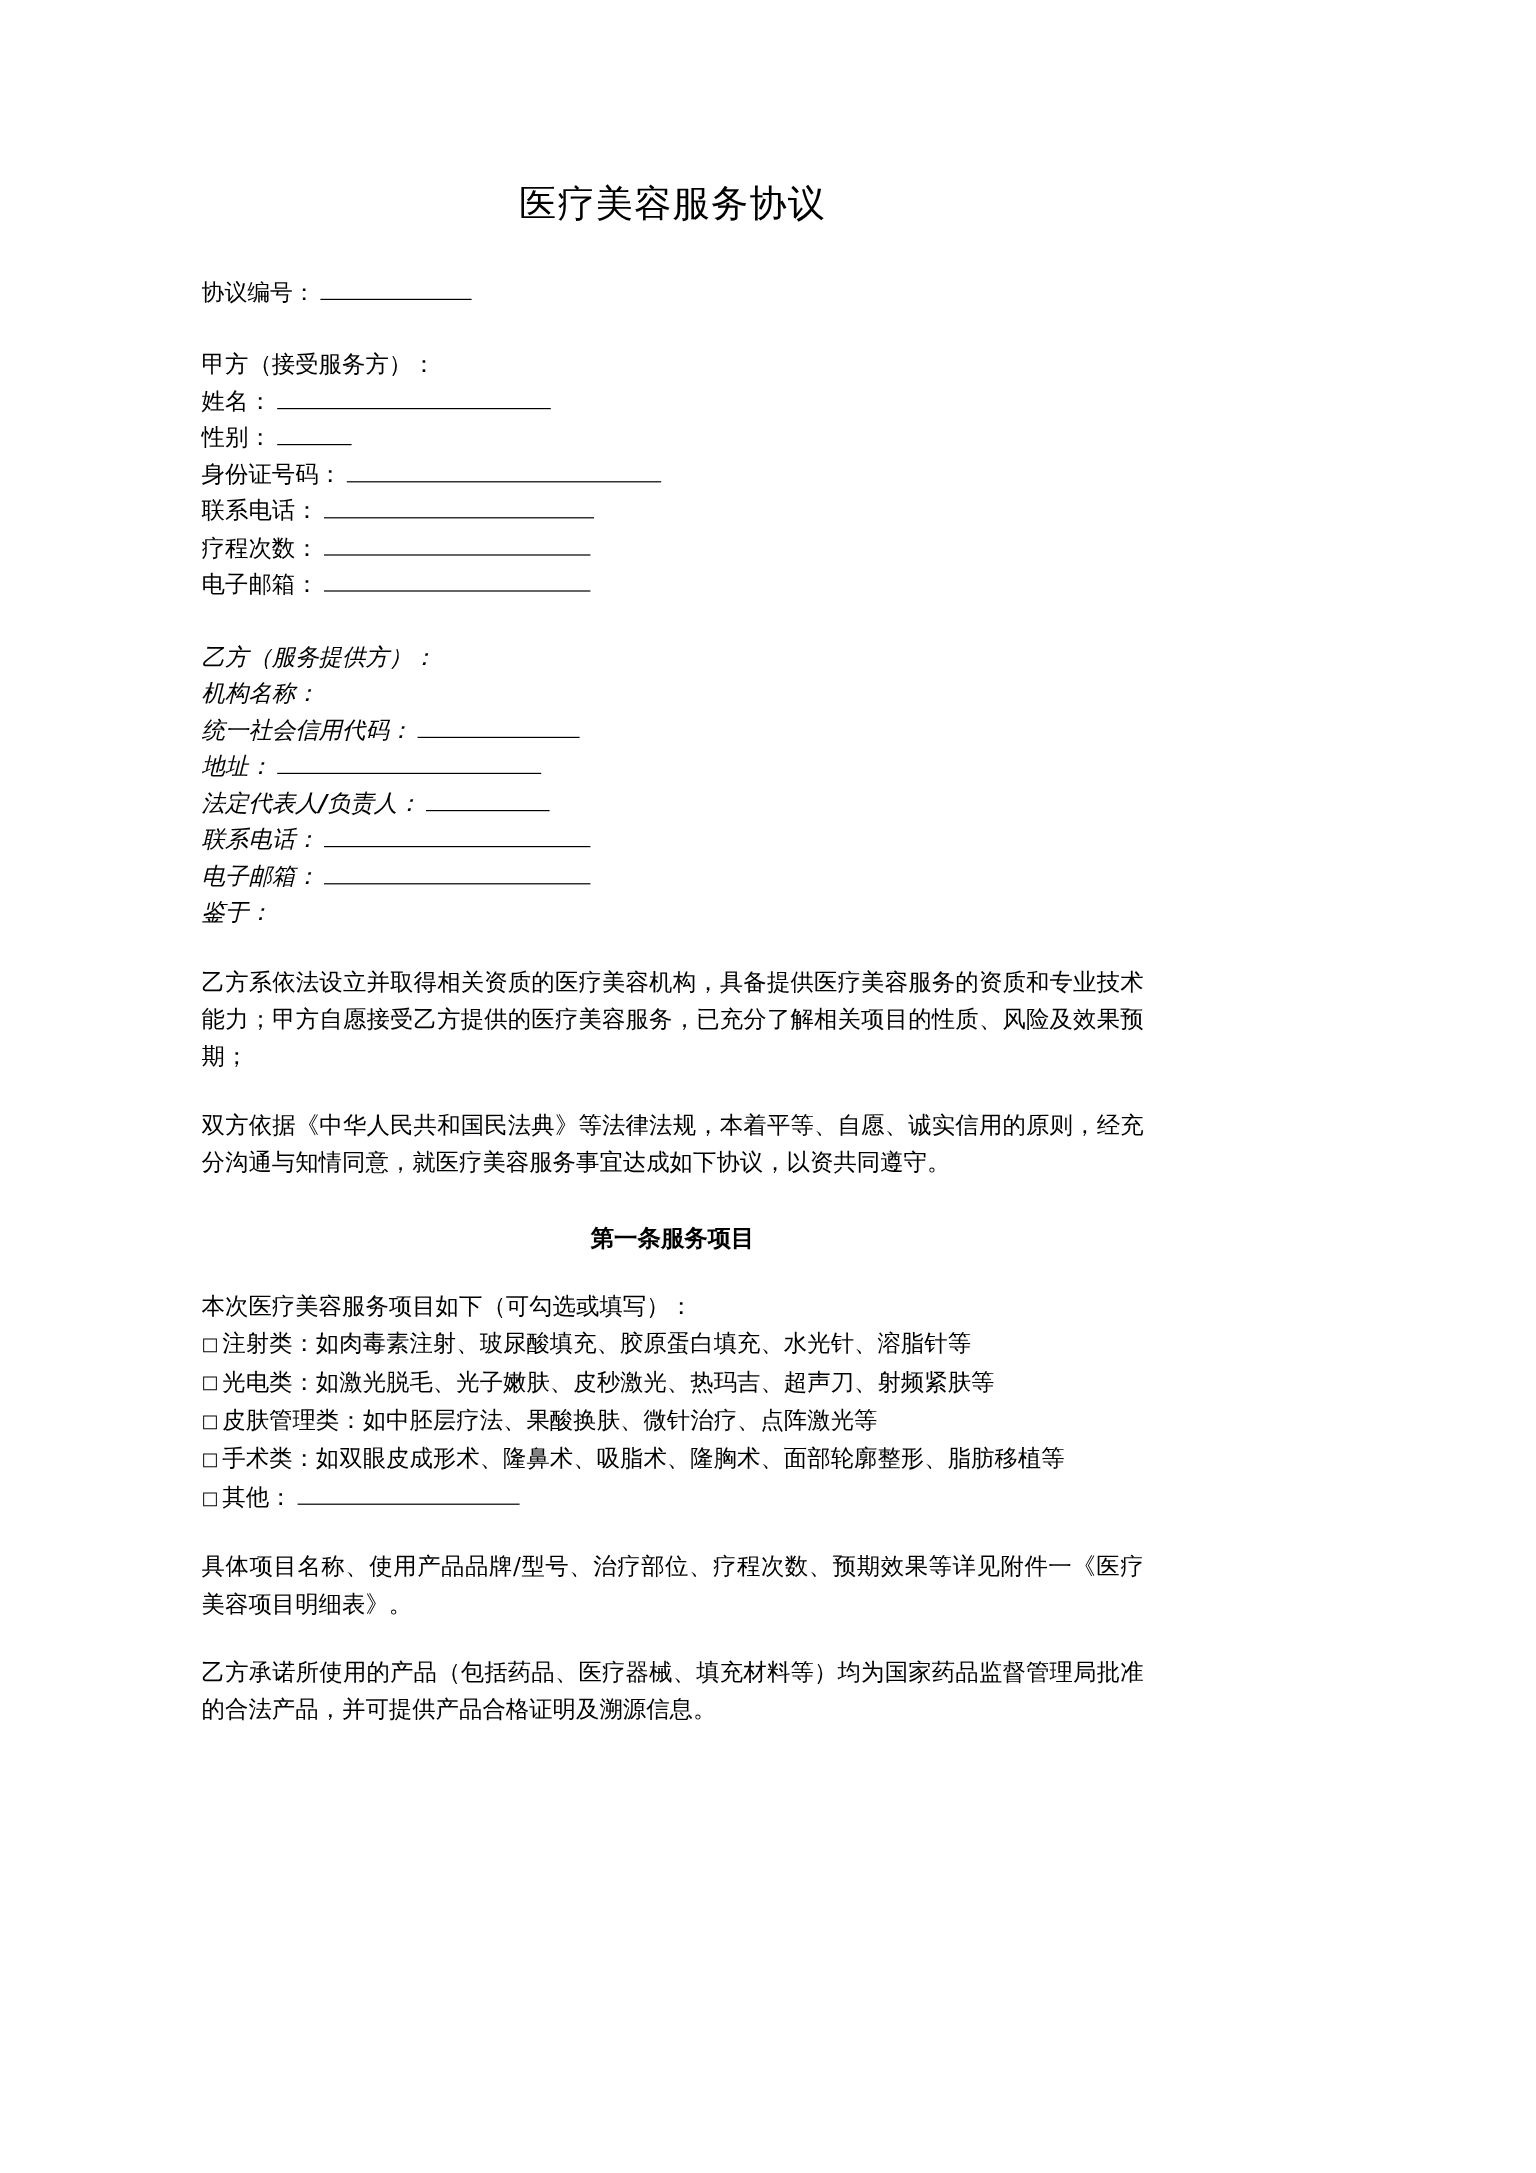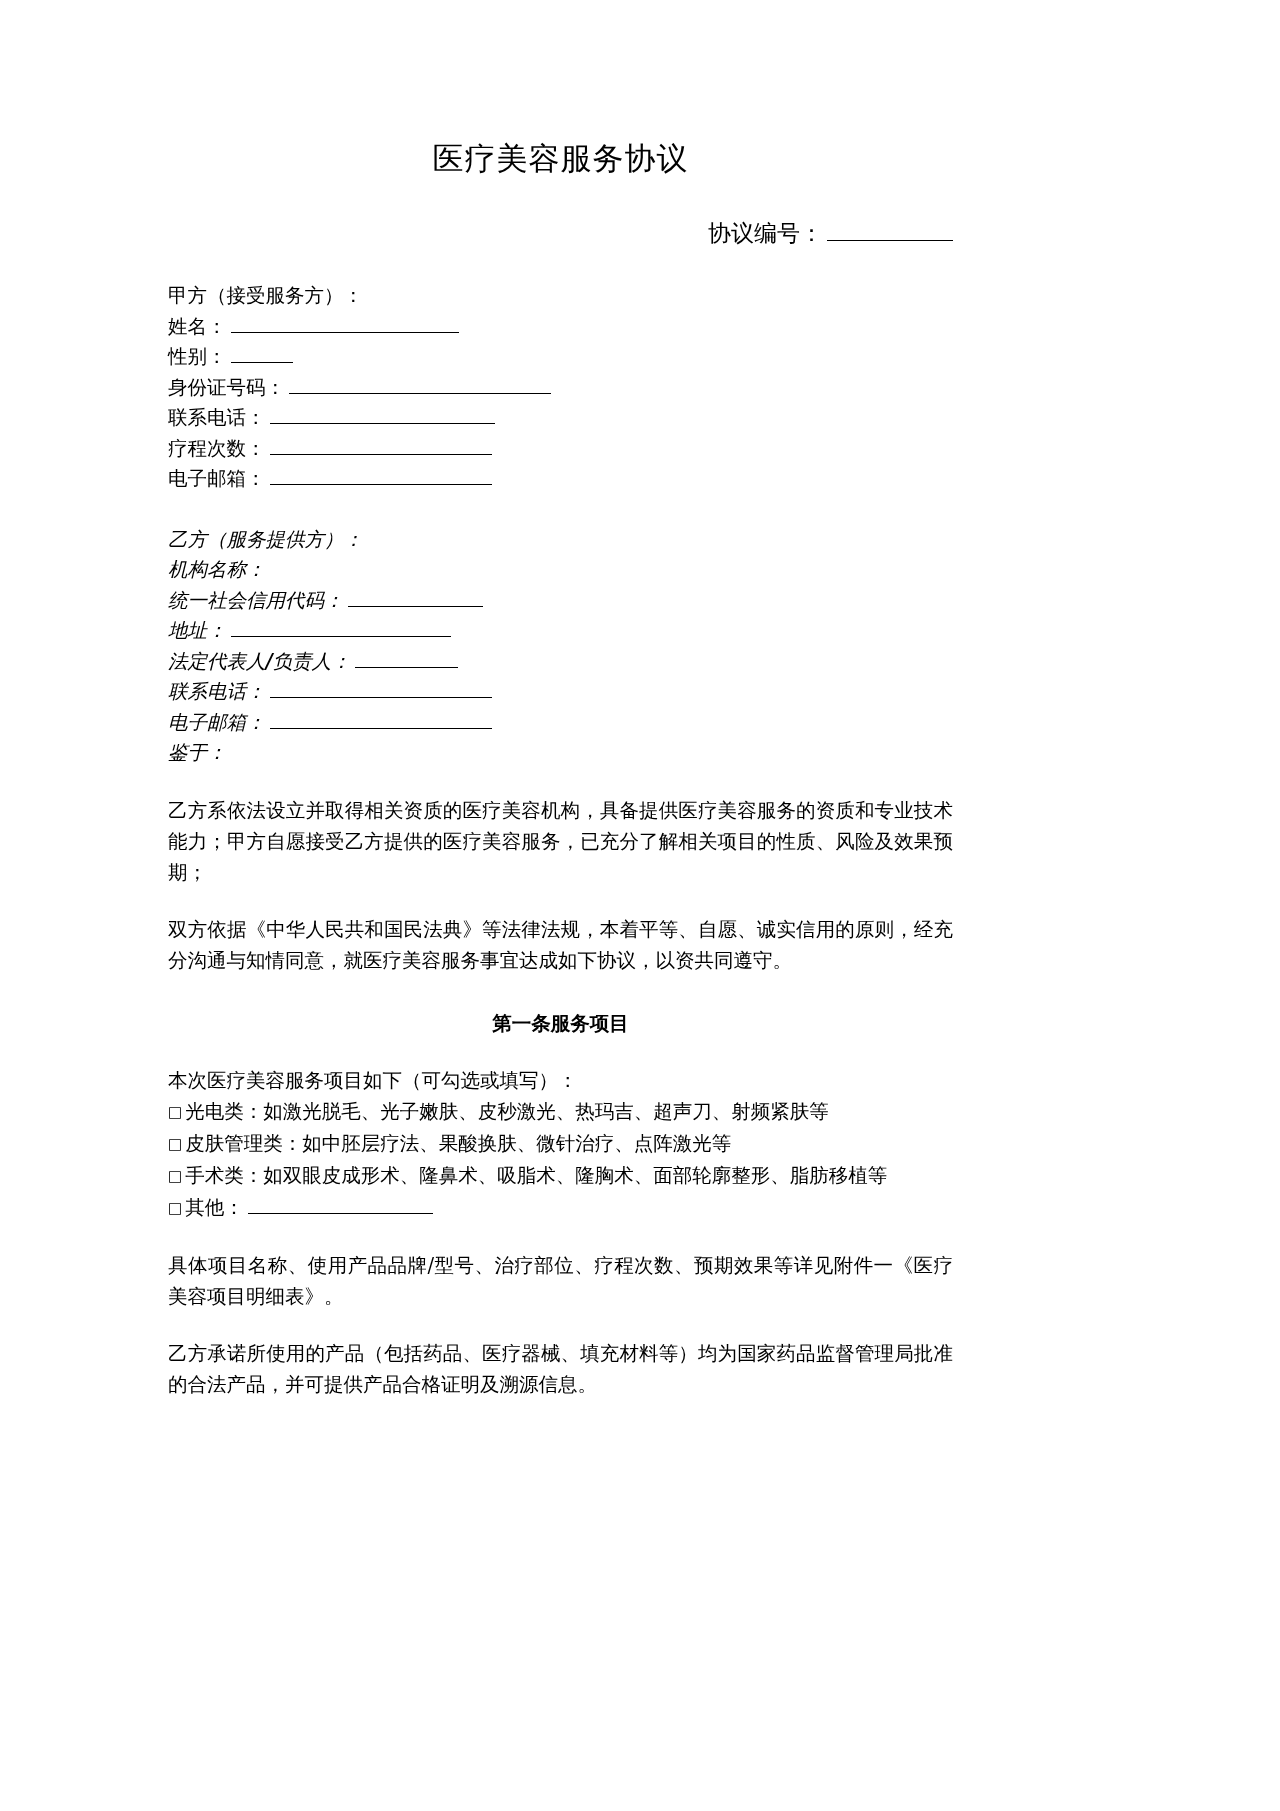--- a/index.html
+++ b/index.html
@@ -24,28 +24,27 @@
     left: 168px;
     top: 0;
     width: 785px;
   }
 
   .doc-title {
     text-align: center;
     font-size: 31px;
     line-height: 1.3;
     font-weight: normal;
-    margin: 0;
+    margin: 12px;
     padding-top: 138px;
     letter-spacing: 1px;
   }
 
   .agreement-no {
-    text-align: right;
-    font-size: 23px;
+    font-size: 19px;
     margin-top: 40px;
     white-space: nowrap;
   }
 
   .party-block {
     margin-top: 32px;
     font-size: 19.5px;
     line-height: 30.5px;
   }
   .party-block.second {
@@ -172,20 +171,23 @@
 
     <p class="body">乙方系依法设立并取得相关资质的医疗美容机构，具备提供医疗美容服务的资质和专业技术能力；甲方自愿接受乙方提供的医疗美容服务，已充分了解相关项目的性质、风险及效果预期；</p>
     <p class="body">双方依据《中华人民共和国民法典》等法律法规，本着平等、自愿、诚实信用的原则，经充分沟通与知情同意，就医疗美容服务事宜达成如下协议，以资共同遵守。</p>
 
     <h2 class="clause">第一条服务项目</h2>
 
     <div class="items">
       <div class="item-lead">本次医疗美容服务项目如下（可勾选或填写）：</div>
 
       <div class="item">
+        <span class="cbox">□</span><span>注射类：如肉毒素注射、玻尿酸填充、胶原蛋白填充、水光针、溶脂针等</span>
+      </div>
+      <div class="item">
         <span class="cbox">□</span><span>光电类：如激光脱毛、光子嫩肤、皮秒激光、热玛吉、超声刀、射频紧肤等</span>
       </div>
       <div class="item">
         <span class="cbox">□</span><span>皮肤管理类：如中胚层疗法、果酸换肤、微针治疗、点阵激光等</span>
       </div>
       <div class="item">
         <span class="cbox">□</span><span>手术类：如双眼皮成形术、隆鼻术、吸脂术、隆胸术、面部轮廓整形、脂肪移植等</span>
       </div>
       <div class="item">
         <span class="cbox">□</span><span>其他：</span><span class="fill w-other"></span>

